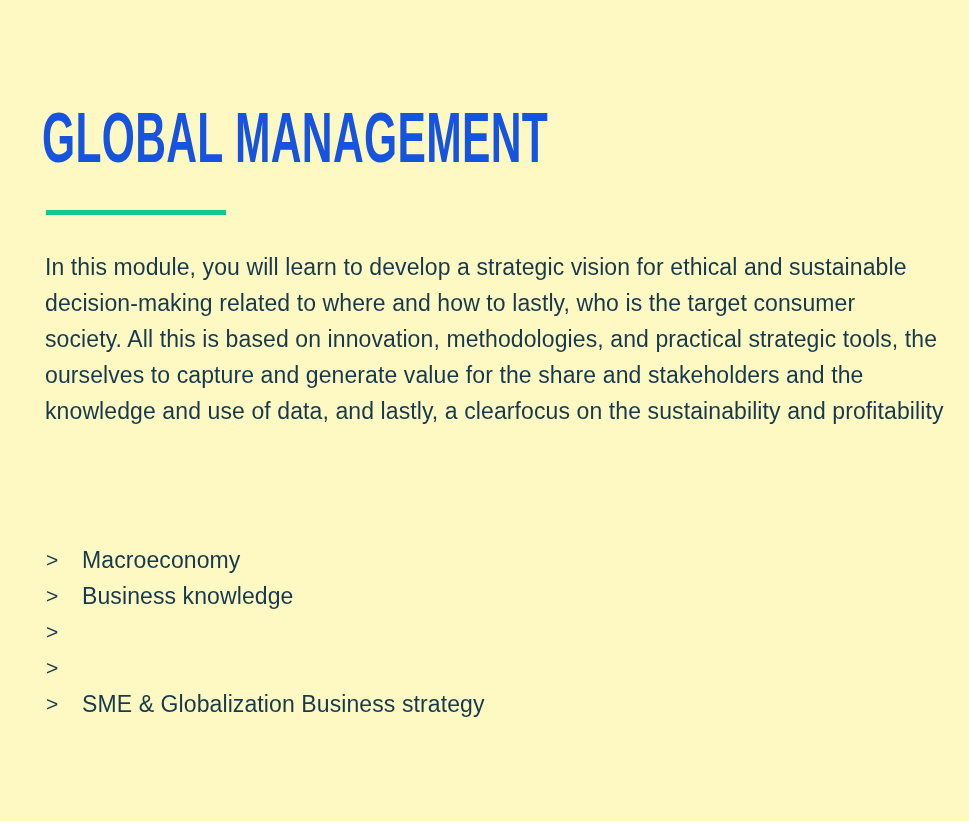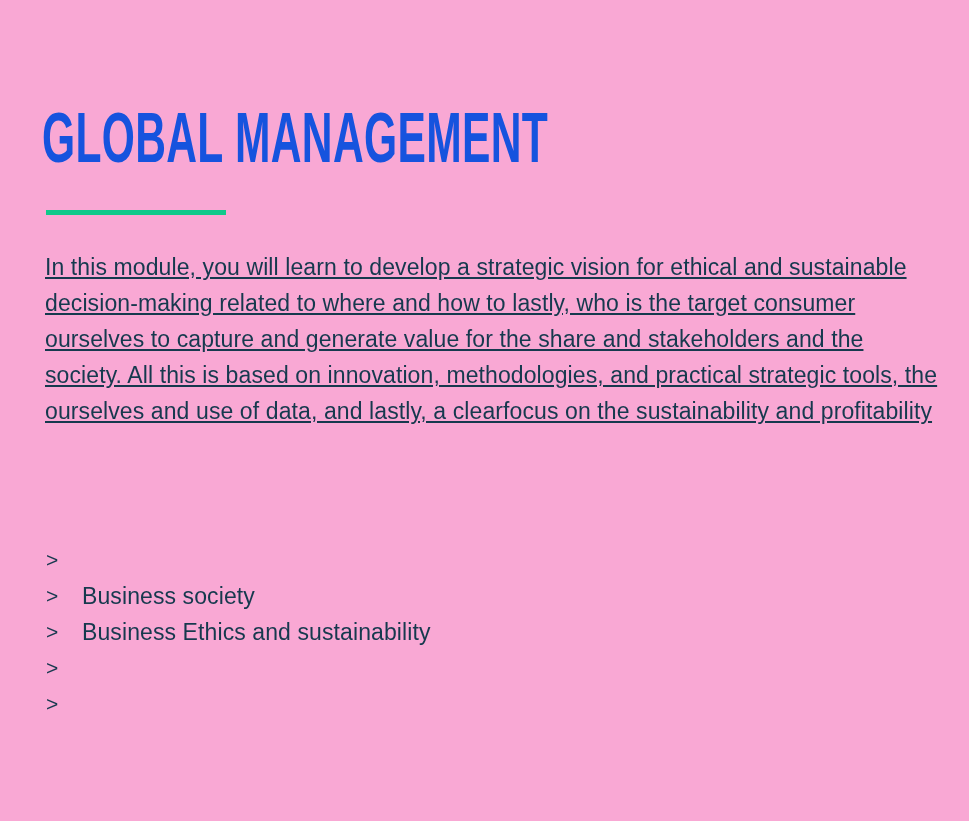--- a/index.html
+++ b/index.html
@@ -5,21 +5,21 @@
   html, body {
     margin: 0;
     padding: 0;
     background: #ffffff;
     font-family: "Liberation Sans", sans-serif;
   }
   .slide {
     position: relative;
     width: 969px;
     height: 821px;
-    background: #f9a8d4;
+    background: #fef9c3;
     overflow: hidden;
   }
   .bottom-strip {
     width: 969px;
     height: 4px;
     background: #ffffff;
   }
   .page-title {
     position: absolute;
     left: 42px;
@@ -44,21 +44,20 @@
     background: #10c98b;
   }
   .intro {
     position: absolute;
     left: 45px;
     top: 249px;
     width: 900px;
     color: #16394e;
     font-size: 23px;
     line-height: 36px;
-    text-decoration: underline;
   }
   .intro-line {
     height: 36px;
     white-space: nowrap;
     letter-spacing: 0.1px;
   }
   .topics {
     position: absolute;
     left: 46px;
     top: 542px;
@@ -89,39 +88,40 @@
 
 <div class="slide">
 
   <h1 class="page-title">GLOBAL MANAGEMENT</h1>
 
   <div class="divider"></div>
 
   <div class="intro">
     <div class="intro-line">In this module, you will learn to develop a strategic vision for ethical and sustainable</div>
     <div class="intro-line">decision-making related to where and how to lastly, who is the target consumer</div>
+    <div class="intro-line">society. All this is based on innovation, methodologies, and practical strategic tools, the</div>
     <div class="intro-line">ourselves to capture and generate value for the share and stakeholders and the</div>
-    <div class="intro-line">society. All this is based on innovation, methodologies, and practical strategic tools, the</div>
-    <div class="intro-line">ourselves and use of data, and lastly, a clearfocus on the sustainability and profitability</div>
+    <div class="intro-line">knowledge and use of data, and lastly, a clearfocus on the sustainability and profitability</div>
   </div>
 
   <ul class="topics">
     <li class="topic-item">
       <span class="topic-marker">&gt;</span>
+      <span class="topic-label">Macroeconomy</span>
     </li>
     <li class="topic-item">
       <span class="topic-marker">&gt;</span>
-      <span class="topic-label">Business society</span>
-    </li>
-    <li class="topic-item">
-      <span class="topic-marker">&gt;</span>
-      <span class="topic-label">Business Ethics and sustainability</span>
+      <span class="topic-label">Business knowledge</span>
     </li>
     <li class="topic-item">
       <span class="topic-marker">&gt;</span>
     </li>
     <li class="topic-item">
       <span class="topic-marker">&gt;</span>
     </li>
+    <li class="topic-item">
+      <span class="topic-marker">&gt;</span>
+      <span class="topic-label">SME &amp; Globalization Business strategy</span>
+    </li>
   </ul>
 
 </div>
 <div class="bottom-strip"></div>
 
 </body></html>

